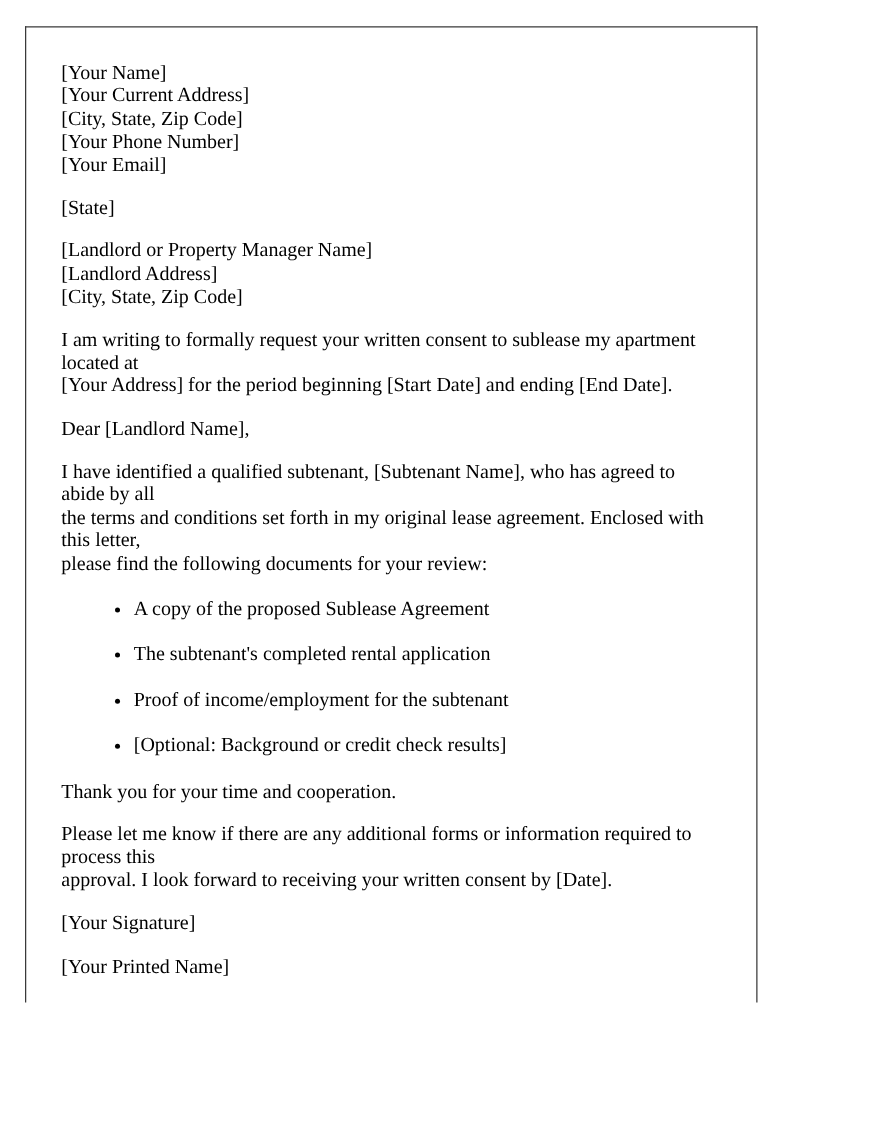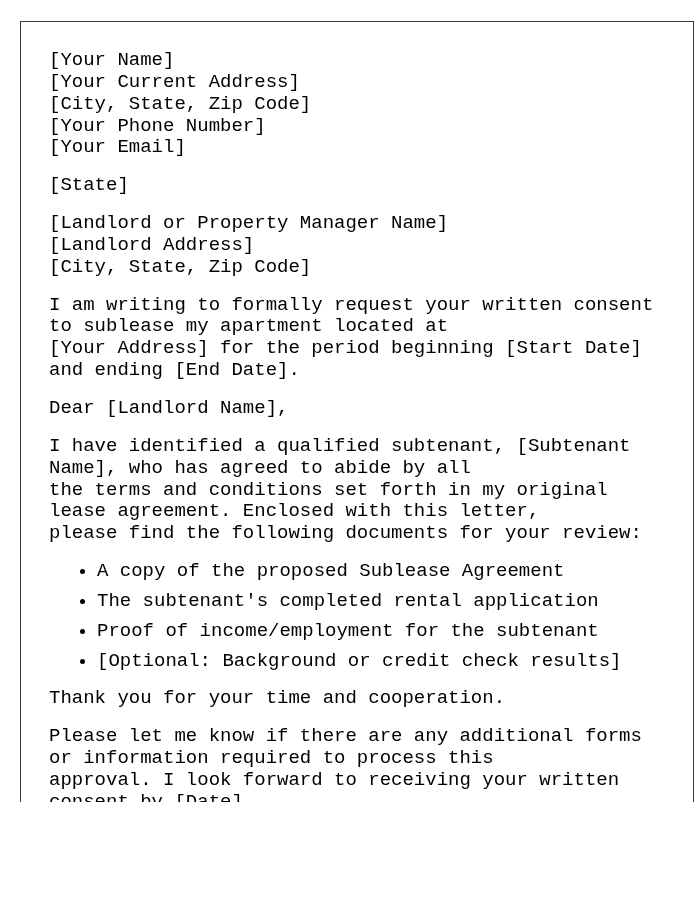--- a/index.html
+++ b/index.html
@@ -11,44 +11,44 @@
     position: relative;
     width: 700px;
     height: 900px;
     background: #ffffff;
     overflow: hidden;
   }
   .page {
     position: absolute;
     left: 20px;
     top: 21px;
-    width: 674px;
+    width: 586px;
     height: 781px;
     box-sizing: border-box;
     border: 1px solid #3a3a3a;
     border-bottom: none;
     background: #ffffff;
     padding: 12px 30px 0 28px;
-    font-family: Liberation Mono, monospace;
-    font-size: 19px;
+    font-family: Liberation Serif, serif;
+    font-size: 16px;
     line-height: 1.15;
     color: #000000;
     overflow: hidden;
   }
   .para {
     margin: 16px 0;
     white-space: pre-line;
   }
   ul.enclosures {
     margin: 16px 0;
     padding-left: 40px;
     list-style-type: disc;
   }
   ul.enclosures li {
-    margin: 8px;
+    margin: 18px;
     padding: 0;
   }
 </style>
 </head>
 <body>
 
 <div class="canvas">
   <div class="page">
 
     <p class="para">[Your Name]

